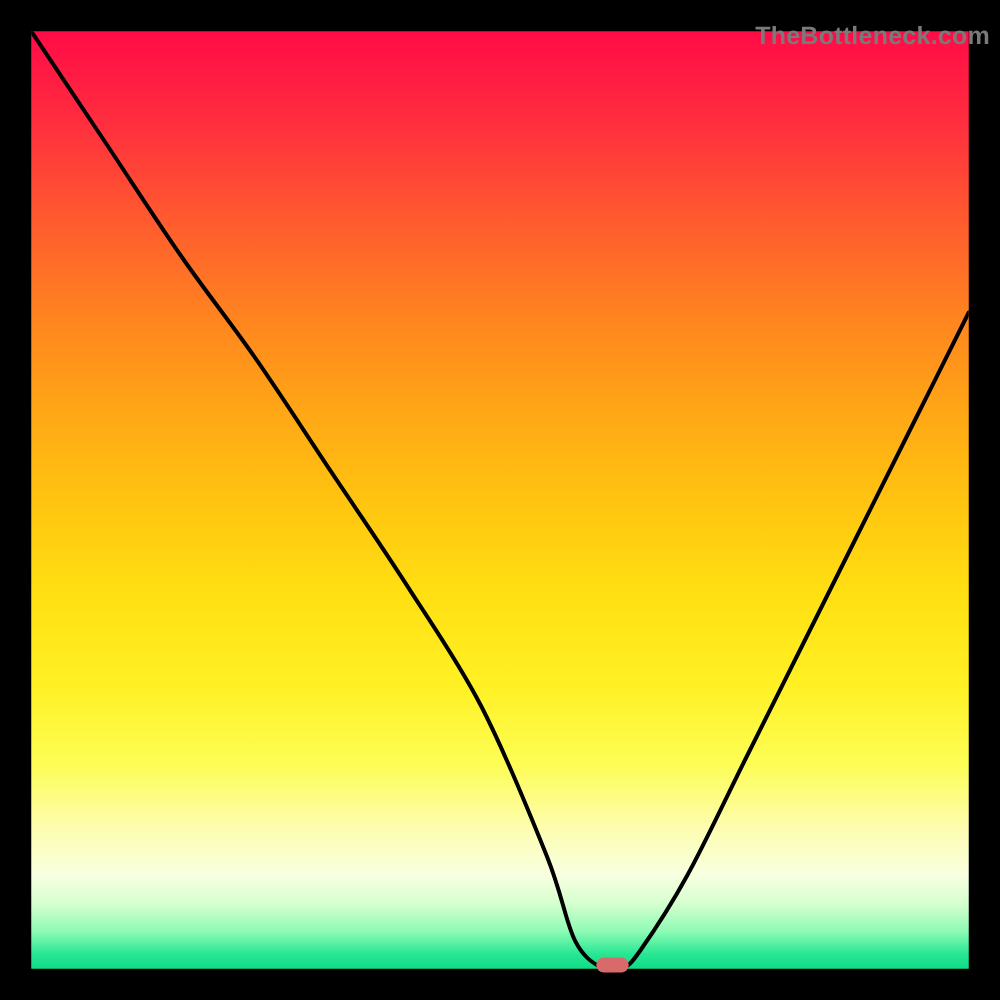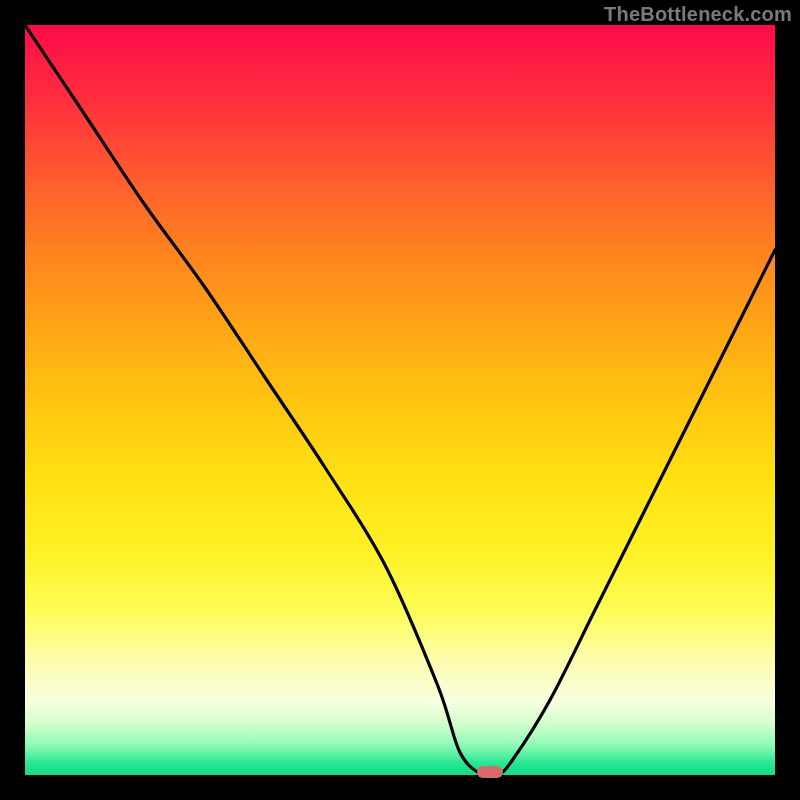--- a/index.html
+++ b/index.html
@@ -29,21 +29,21 @@
       #fdfdb0 85%,
       #f8ffe0 90%,
       #d6ffcf 93%,
       #8efbb4 96%,
       #25e693 98.5%,
       #12db86 100%
     );
   }
   .watermark {
     position: absolute;
-    top: 3px;
+    top: 18px;
     right: 8px;
     font-family: Arial, Helvetica, sans-serif;
     font-size: 20px;
     font-weight: 600;
     color: #7a7a7a;
     letter-spacing: 0.2px;
   }
   svg.curve {
     position: absolute;
     left: 0; top: 0;

